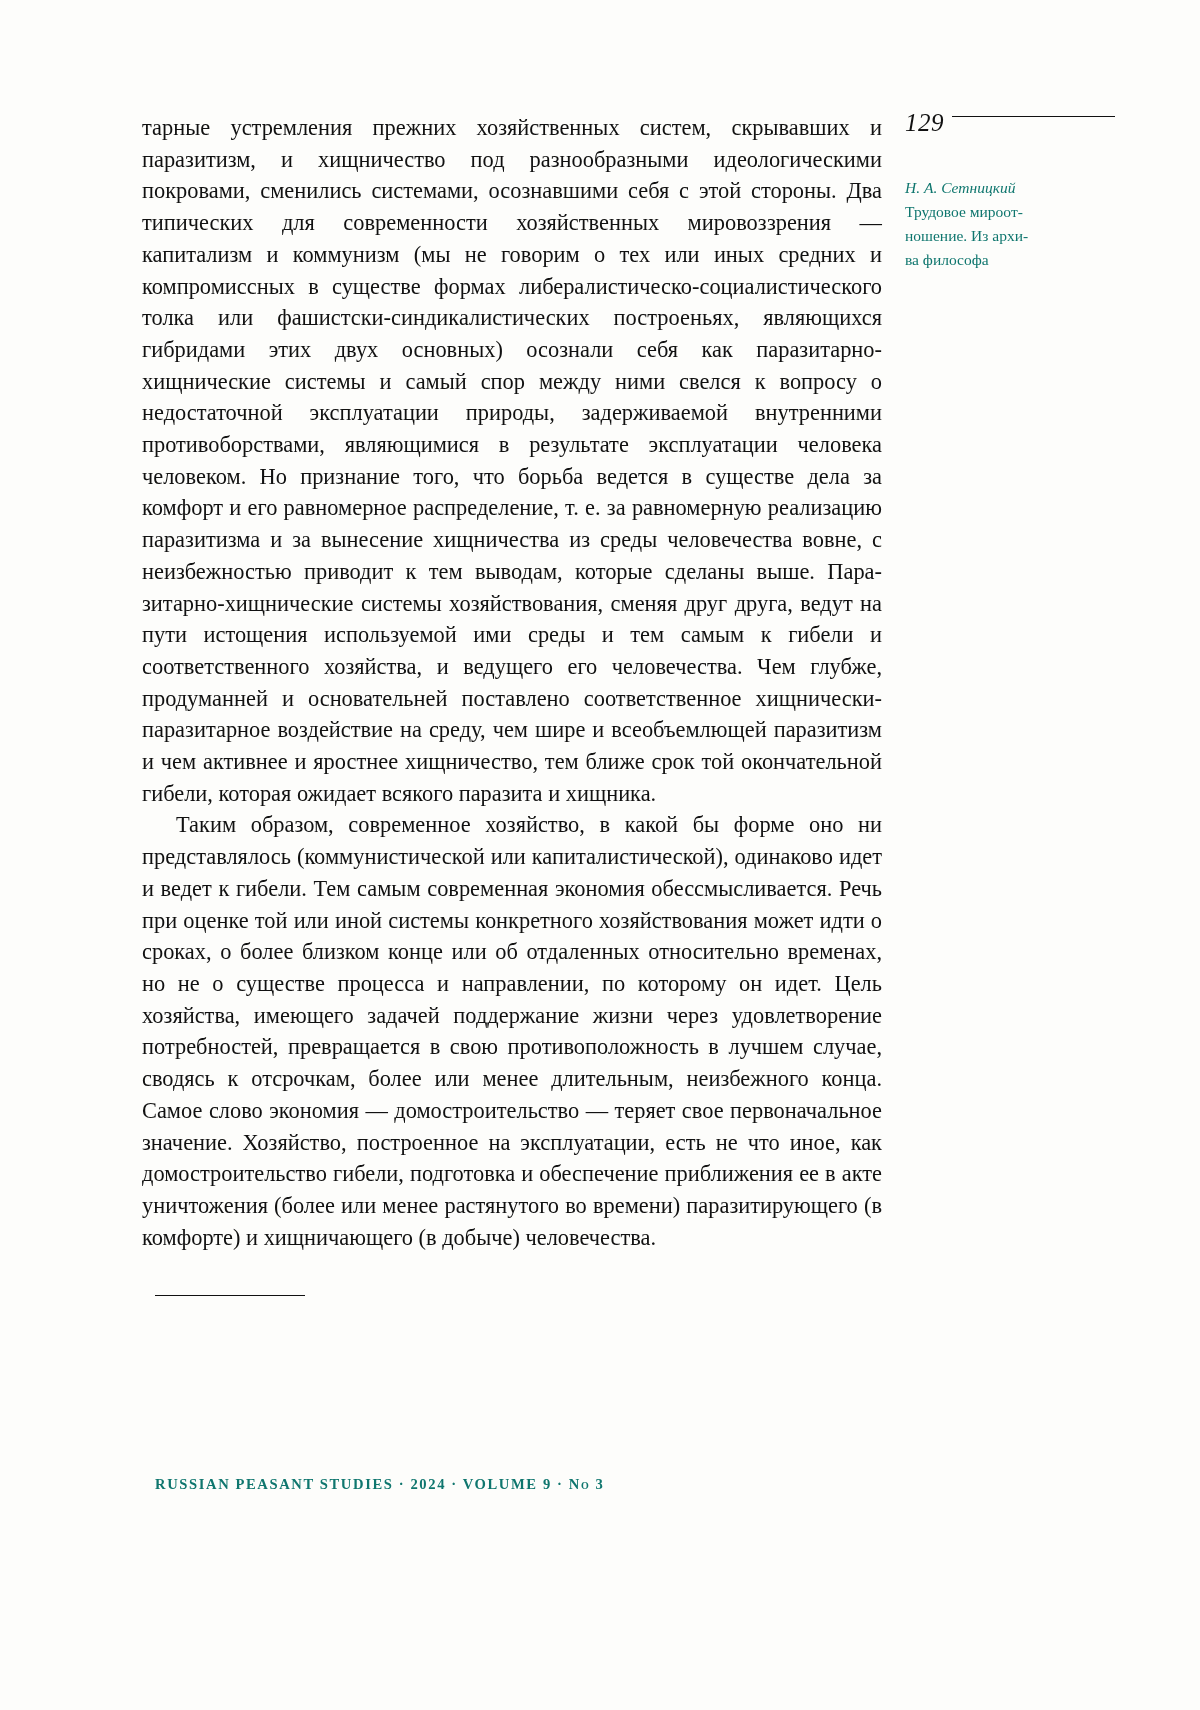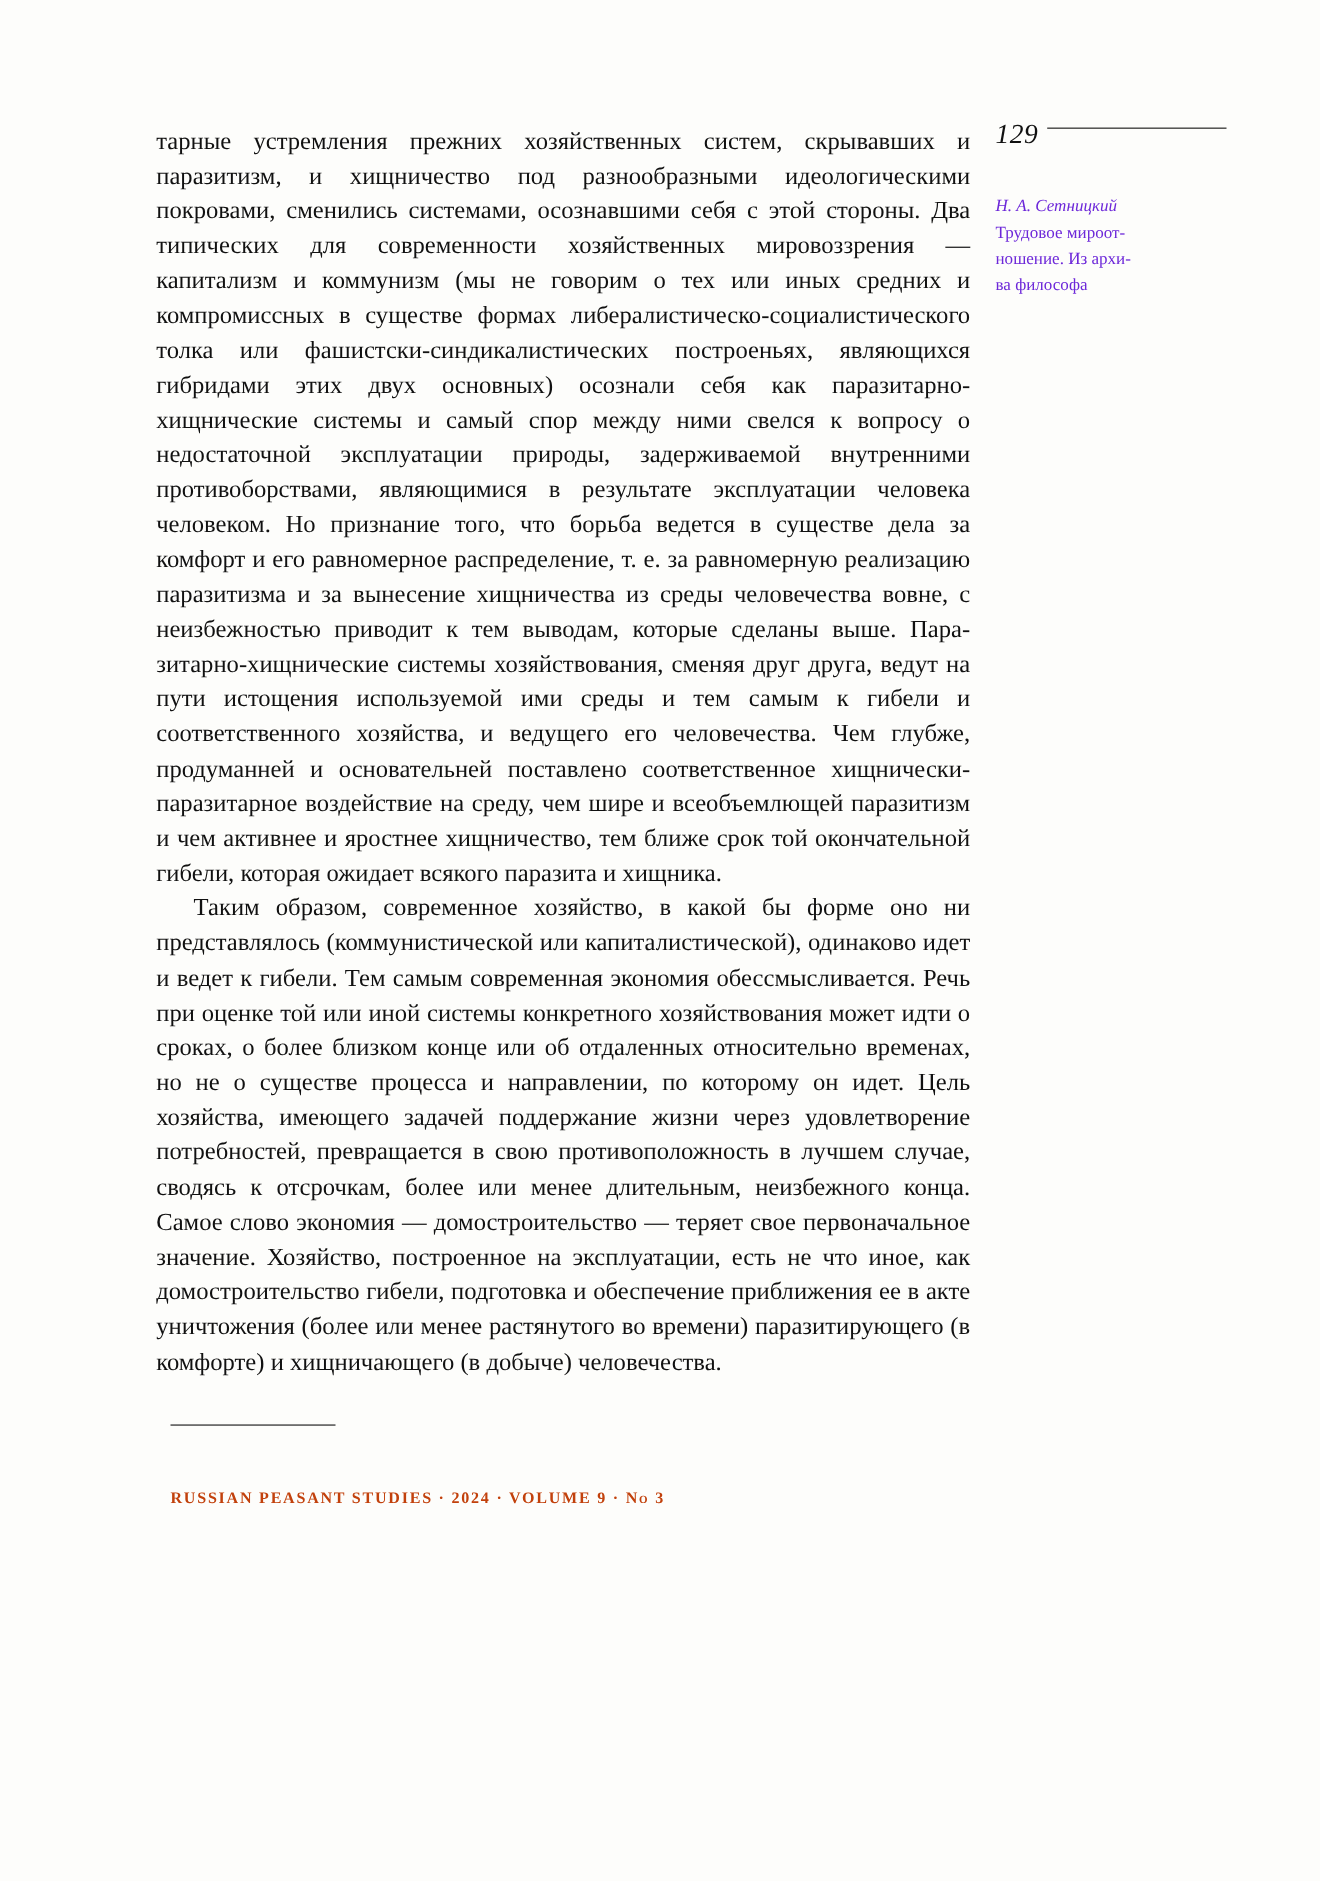--- a/index.html
+++ b/index.html
@@ -47,21 +47,21 @@
   .folio-rule {
     flex: 1 1 auto;
     height: 1px;
     background: #111;
     margin-top: 6px;
   }
   .margin-note {
     margin-top: 36px;
     font-size: 15.5px;
     line-height: 1.55;
-    color: #6d28d9;
+    color: #0f766e;
     width: 150px;
   }
   .margin-note .author {
     font-style: italic;
     display: block;
   }
 
   
   .text-col {
     position: absolute;
@@ -111,26 +111,26 @@
     text-indent: -10px;
   }
   .footnote .fn-num {
     
   }
 
   
   .footer {
     position: absolute;
     left: 155px;
-    top: 1354px;
+    top: 1476px;
     width: 740px;
     font-size: 14.6px;
     letter-spacing: 1.6px;
     font-weight: bold;
-    color: #c2410c;
+    color: #0f766e;
     font-variant: small-caps;
   }
 </style>
 </head>
 <body>
 
 <div class="page">
 
   <div class="text-col">
     <p>тарные устремления прежних хозяйственных систем, скрывавших и паразитизм, и хищничество под разнообразными идеологически­ми покровами, сменились системами, осознавшими себя с этой сто­роны. Два типических для современности хозяйственных мировоз­зрения — капитализм и коммунизм (мы не говорим о тех или иных средних и компромиссных в существе формах либералистическо-социалистического толка или фашистски-синдикалистических по­строеньях, являющихся гибридами этих двух основных) осознали себя как паразитарно-хищнические системы и самый спор между ними свелся к вопросу о недостаточной эксплуатации природы, за­держиваемой внутренними противоборствами, являющимися в ре­зультате эксплуатации человека человеком. Но признание того, что борьба ведется в существе дела за комфорт и его равномер­ное распределение, т. е. за равномерную реализацию паразитизма и за вынесение хищничества из среды человечества вовне, с неиз­бежностью приводит к тем выводам, которые сделаны выше. Пара­зитарно-хищнические системы хозяйствования, сменяя друг дру­га, ведут на пути истощения используемой ими среды и тем самым к гибели и соответственного хозяйства, и ведущего его человече­ства. Чем глубже, продуманней и основательней поставлено соот­ветственное хищнически-паразитарное воздействие на среду, чем шире и всеобъемлющей паразитизм и чем активнее и яростнее хищ­ничество, тем ближе срок той окончательной гибели, которая ожи­дает всякого паразита и хищника.</p>

